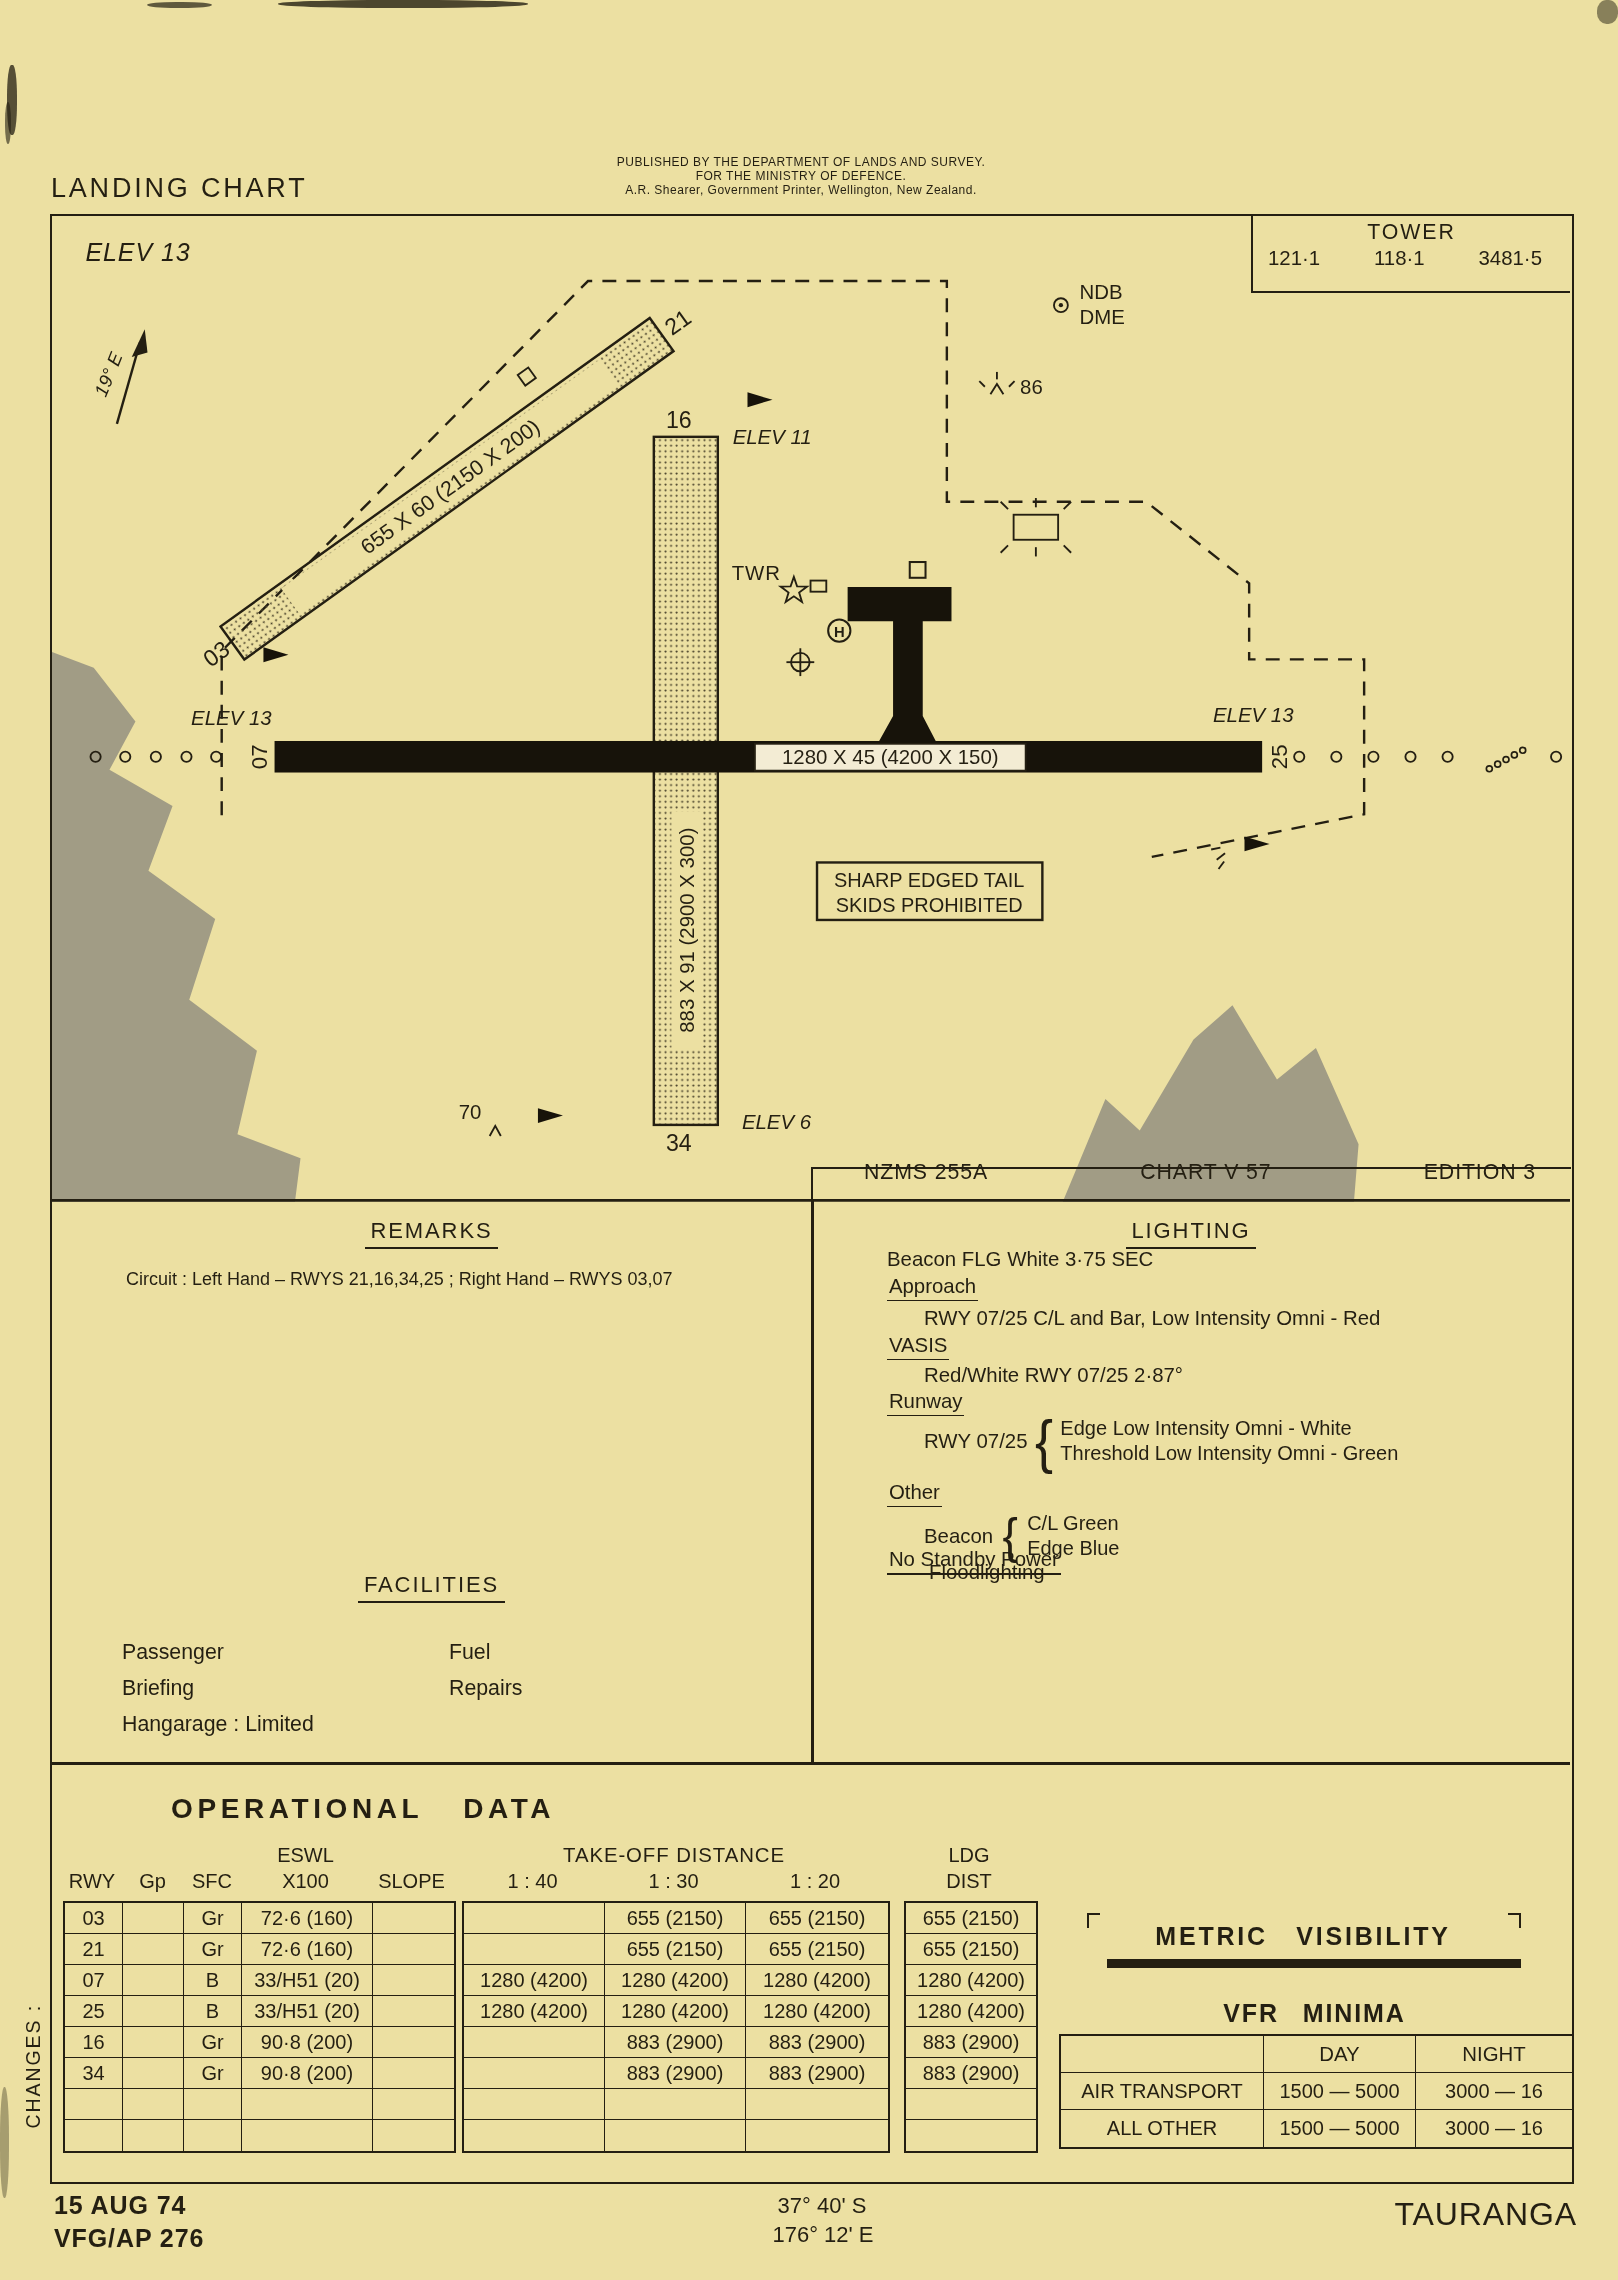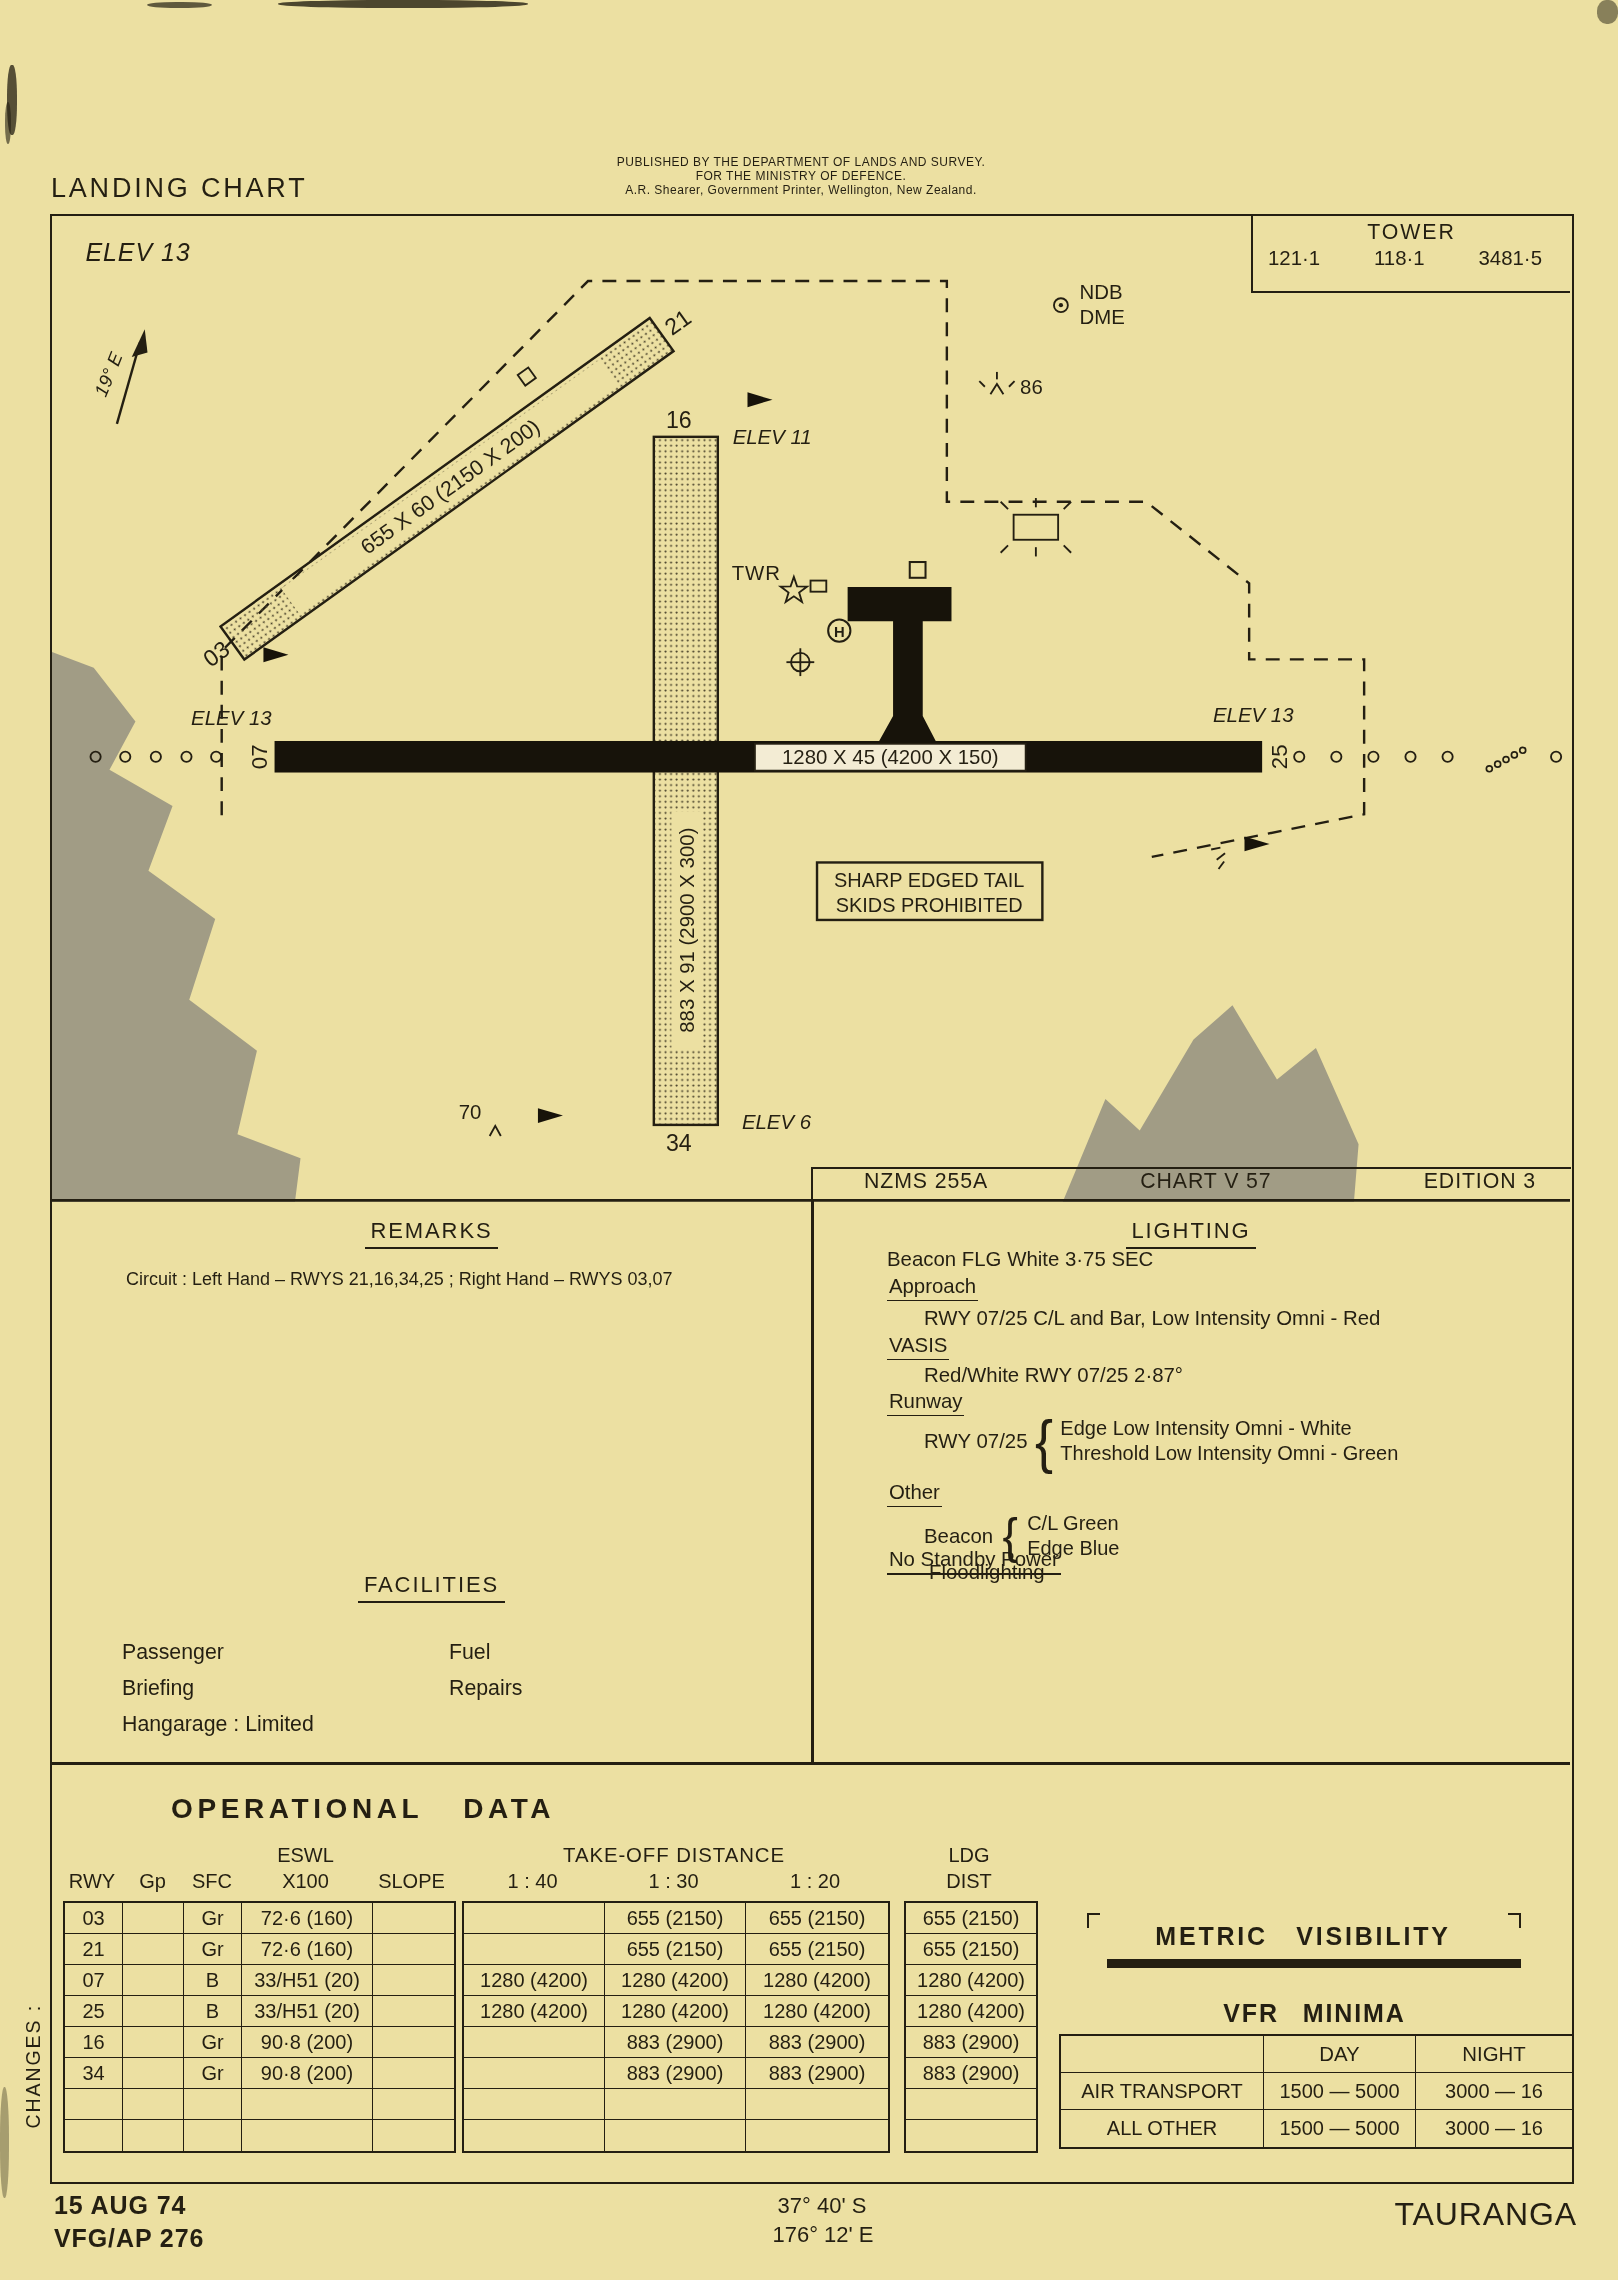--- a/index.html
+++ b/index.html
@@ -13,21 +13,21 @@
   .title{font-size:27px;letter-spacing:2.8px}
   .pub{position:absolute;left:569px;top:155px;width:464px;text-align:center;
        font-size:12px;line-height:14px;letter-spacing:0.5px}
   .outer{position:absolute;left:50px;top:214px;width:1524px;height:1970px;border:2.8px solid #241f12}
   .map{position:absolute;left:0;top:0}
   svg text{font-family:"Liberation Sans",sans-serif;fill:#241f12}
   .tower{position:absolute;border-left:2.8px solid #241f12;border-bottom:2.8px solid #241f12;background:transparent}
   .tower-title{text-align:center;font-size:21.3px;letter-spacing:1.9px;padding-top:3.7px}
   .tower-freqs{display:flex;justify-content:space-between;padding:1.9px 28px 0 15px;font-size:20.4px}
   .strip{position:absolute;border-top:2.8px solid #241f12;border-left:2.8px solid #241f12;
-         display:flex;justify-content:space-between;align-items:flex-start;
+         display:flex;justify-content:space-between;align-items:flex-end;
          padding:0 35px 16px 51px;font-size:21.3px;letter-spacing:0.9px}
   .vdiv,.hdiv{position:absolute;background:#241f12}
   .h-u{display:inline-block;border-bottom:2.3px solid #241f12;padding:0 5.6px 2.8px;font-size:22px;letter-spacing:1.9px}
   .sub-u{display:inline-block;border-bottom:1.9px solid #241f12;padding:0 1.9px 1.9px;font-size:20.4px}
   .lt{font-size:20.4px}
   .lt-line{font-size:20px;line-height:25px;white-space:nowrap}
   .brace{font-size:54px;font-weight:400;line-height:48px;transform:scaleY(1.08);display:inline-block}
   .brace.small{font-size:46px;line-height:43px}
   .fac{font-size:21.3px}
   .op-title{font-size:28px;font-weight:bold;letter-spacing:4.6px;word-spacing:28px}

